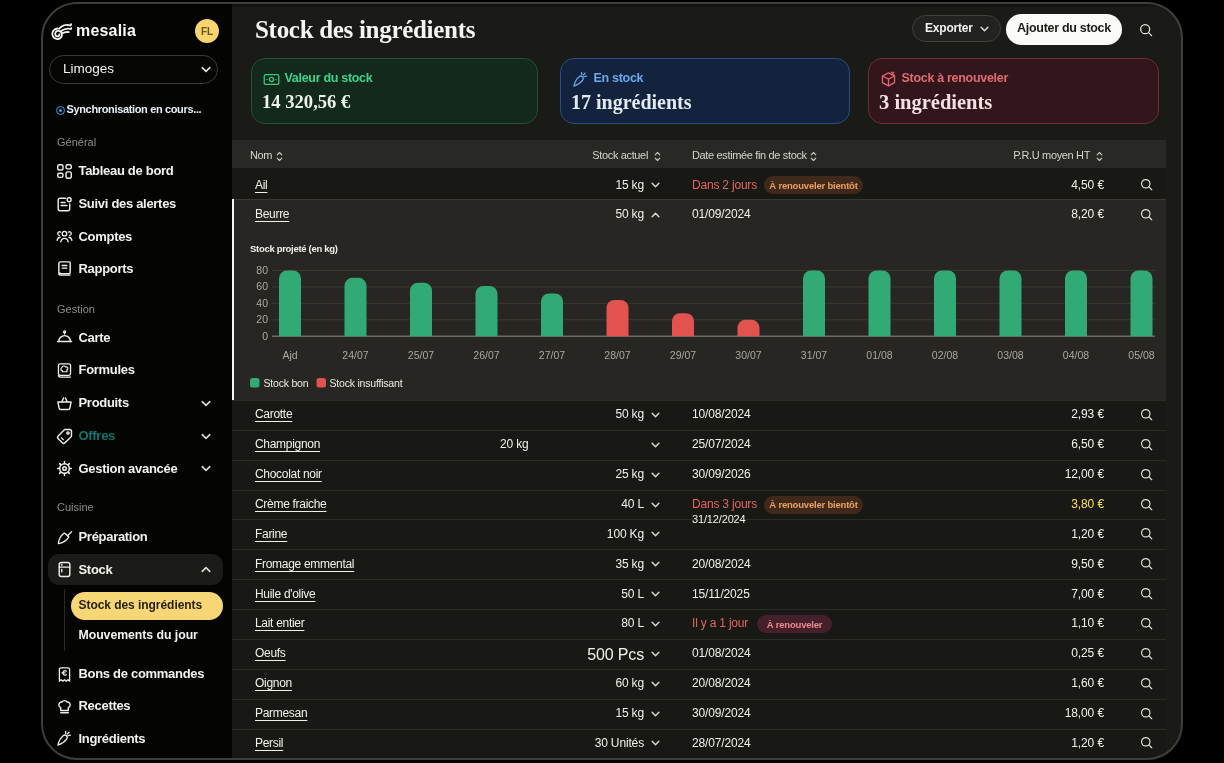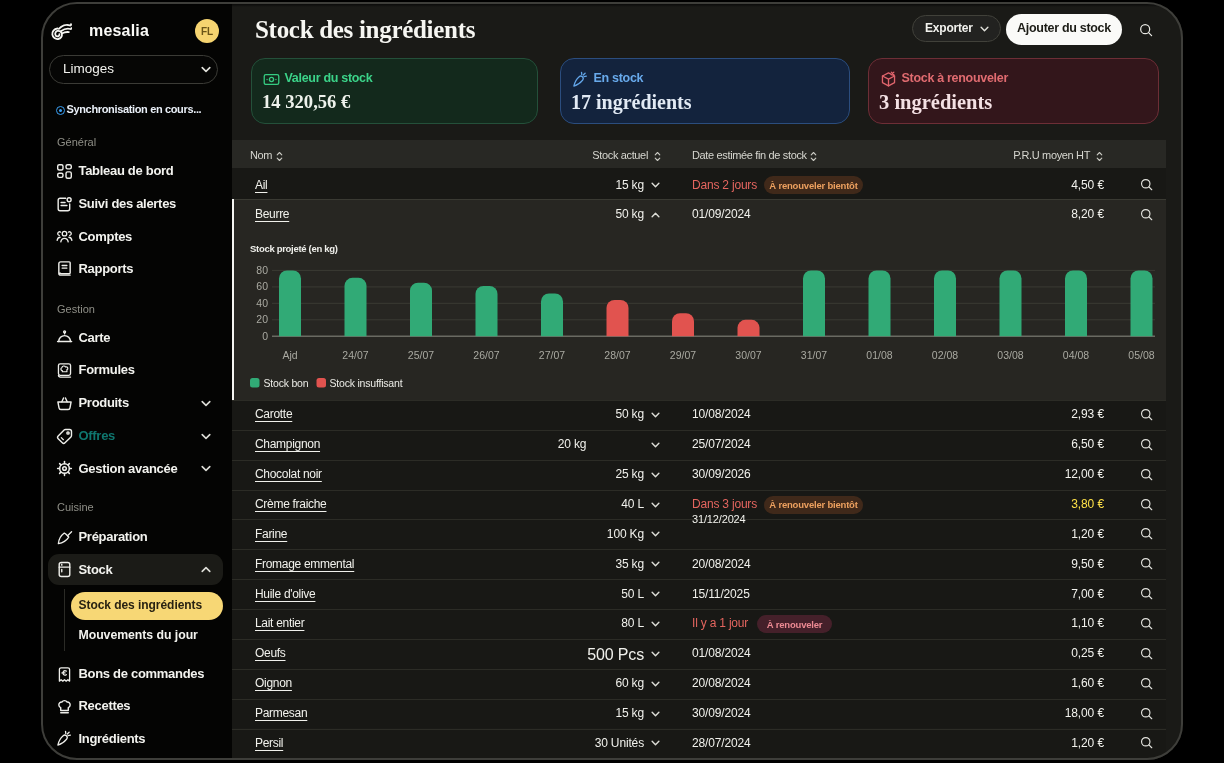--- a/index.html
+++ b/index.html
@@ -19,21 +19,21 @@
 <div class="abs" style="left:51px;top:21px">
         <svg width="21" height="20" viewBox="0 0 22 21" style="color:#f5f5f1;">
           <g stroke="currentColor" fill="none" stroke-linecap="round" stroke-linejoin="round" stroke-width="1.9">
             <path d="M6.8,7.9 C3.2,8.2 0.9,11.2 1.4,14.4 C1.9,17.4 4.7,19.4 7.6,18.9 C10.2,18.4 11.9,16 11.4,13.5 C11,11.4 9,10 6.9,10.4 C5.2,10.7 4.1,12.4 4.5,14.1 C4.8,15.4 6.1,16.3 7.4,16 C8.4,15.8 9,14.8 8.8,13.8"></path>
             <path d="M8.2,8.3 C11.2,5 16,3.2 19.7,4.6 c.9,.35 1.5,-.3 1.3,-1.2"></path>
             <path d="M10.3,10.8 C13.4,8.6 17.2,7.6 20.2,8.4 c.8,.25 1.3,-.3 1.2,-1"></path>
             <path d="M11.3,13.2 C14,11.8 16.6,11.3 18.7,11.7"></path>
           </g>
         </svg>
       </div>
-<div class="abs" style="left:76px;top:22.8px;font-size:16px;font-weight:700;color:#fafaf7;line-height:1;letter-spacing:0.2px;white-space:nowrap;margin-left:13px;">mesalia</div>
+<div class="abs" style="left:76px;top:22.8px;font-size:16px;font-weight:700;color:#fafaf7;line-height:1;letter-spacing:0.2px;white-space:nowrap;">mesalia</div>
 <div class="abs" style="left:195px;top:19px;width:24px;height:24px;border-radius:50%;background:#f6d470;display:flex;align-items:center;justify-content:center;font-size:10px;font-weight:700;color:#6b5518">FL</div>
 <div class="abs" style="left:49px;top:55px;width:169px;height:29px;border-radius:14.5px;background:#060605;border:1px solid #3b3b36"></div>
 <div class="abs" style="left:63px;top:62.1px;font-size:13.5px;font-weight:400;color:#f2f2ee;line-height:1;white-space:nowrap;">Limoges</div>
 <div class="abs" style="left:201px;top:65px">
         <svg width="10" height="9" viewBox="0 0 10 9" style="color:#e0e0da;">
           <g stroke="currentColor" fill="none" stroke-linecap="round" stroke-linejoin="round" stroke-width="1.6">
             <path d="M1.2 2.6 5 6.4 8.8 2.6"></path>
           </g>
         </svg>
       </div>
@@ -410,21 +410,21 @@
 <div class="abs" style="left:1140px;top:407.9px">
         <svg width="14" height="14" viewBox="0 0 18 18" style="color:#e3e3de;">
           <g stroke="currentColor" fill="none" stroke-linecap="round" stroke-linejoin="round" stroke-width="1.5">
             <circle cx="7.4" cy="7.4" r="5.4"></circle>
             <path d="M11.5 11.5l3.6 3.6"></path>
           </g>
         </svg>
       </div>
 <div class="abs" style="left:232px;top:429.9px;width:934px;height:29.86px;background:#181815;border-top:1px solid #2c2c26"></div>
 <div class="abs" style="left:255px;top:438.2px;font-size:12px;font-weight:400;color:#f1f1ec;line-height:1;letter-spacing:-0.3px;white-space:nowrap;"><u>Champignon</u></div>
-<div class="abs" style="left:500px;top:438.2px;width:144px;text-align:center;font-size:12px;font-weight:400;color:#f1f1ec;line-height:1;letter-spacing:-0.15px;white-space:nowrap;">20 kg</div>
+<div class="abs" style="left:500px;top:438.2px;width:144px;text-align:left;font-size:12px;font-weight:400;color:#f1f1ec;line-height:1;letter-spacing:-0.15px;white-space:nowrap;">20 kg</div>
 <div class="abs" style="left:651px;top:440.8px">
         <svg width="9" height="8" viewBox="0 0 10 9" style="color:#dcdcd6;">
           <g stroke="currentColor" fill="none" stroke-linecap="round" stroke-linejoin="round" stroke-width="1.6">
             <path d="M1.2 2.6 5 6.4 8.8 2.6"></path>
           </g>
         </svg>
       </div>
 <div class="abs" style="left:692px;top:438.2px;font-size:12px;font-weight:400;color:#f1f1ec;line-height:1;letter-spacing:-0.15px;white-space:nowrap;">25/07/2024</div>
 <div class="abs" style="left:954px;top:438.2px;width:150px;text-align:right;font-size:12px;font-weight:400;color:#f1f1ec;line-height:1;letter-spacing:-0.1px;white-space:nowrap;">6,50 €</div>
 <div class="abs" style="left:1140px;top:437.8px">

